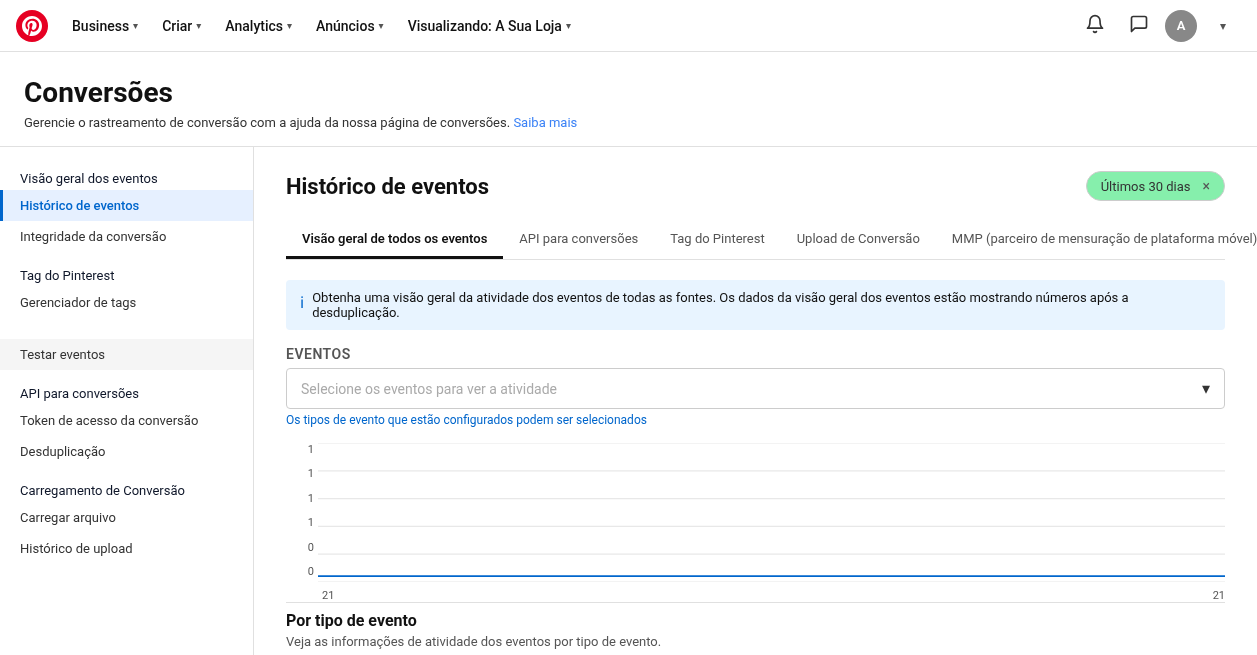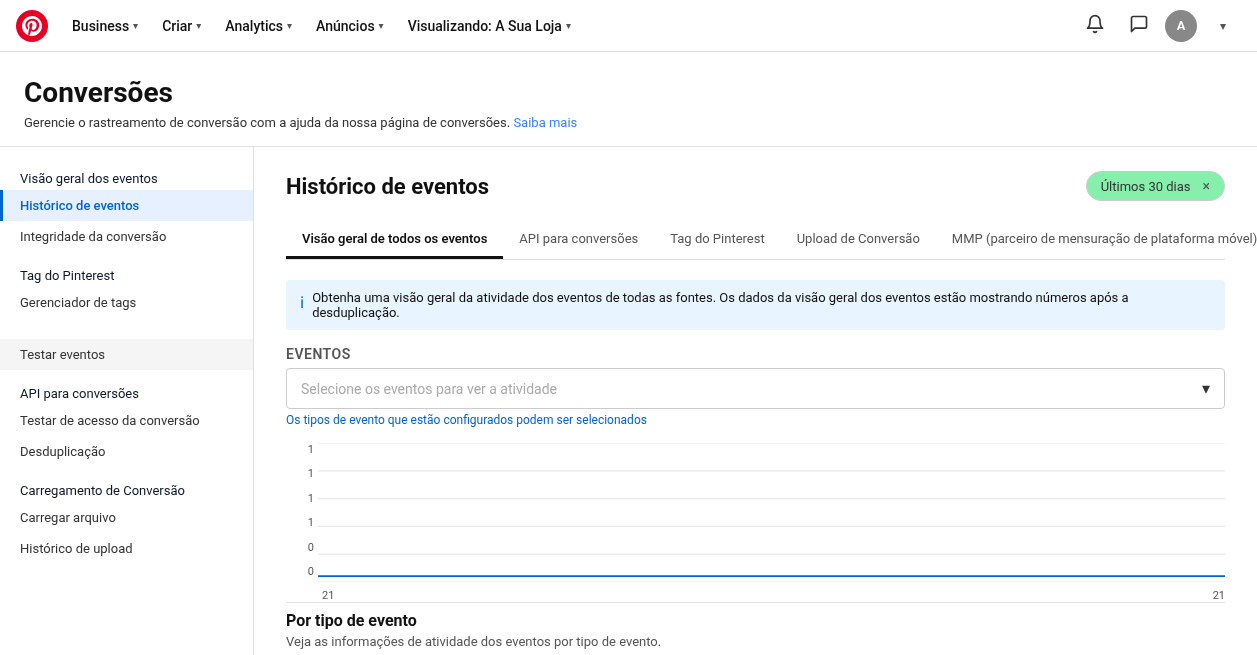--- a/index.html
+++ b/index.html
@@ -378,21 +378,21 @@
     </div>
 
     <div class="sidebar-section">
       <div class="sidebar-section-title">Tag do Pinterest</div>
       <a class="sidebar-item">Gerenciador de tags</a>
       <a class="sidebar-item hovered" style="position:relative;margin-top:21px;">Testar eventos</a>
     </div>
 
     <div class="sidebar-section">
       <div class="sidebar-section-title">API para conversões</div>
-      <a class="sidebar-item">Testar de acesso da conversão</a>
+      <a class="sidebar-item">Token de acesso da conversão</a>
       <a class="sidebar-item">Desduplicação</a>
     </div>
 
     <div class="sidebar-section">
       <div class="sidebar-section-title">Carregamento de Conversão</div>
       <a class="sidebar-item">Carregar arquivo</a>
       <a class="sidebar-item">Histórico de upload</a>
     </div>
 
   </aside>

